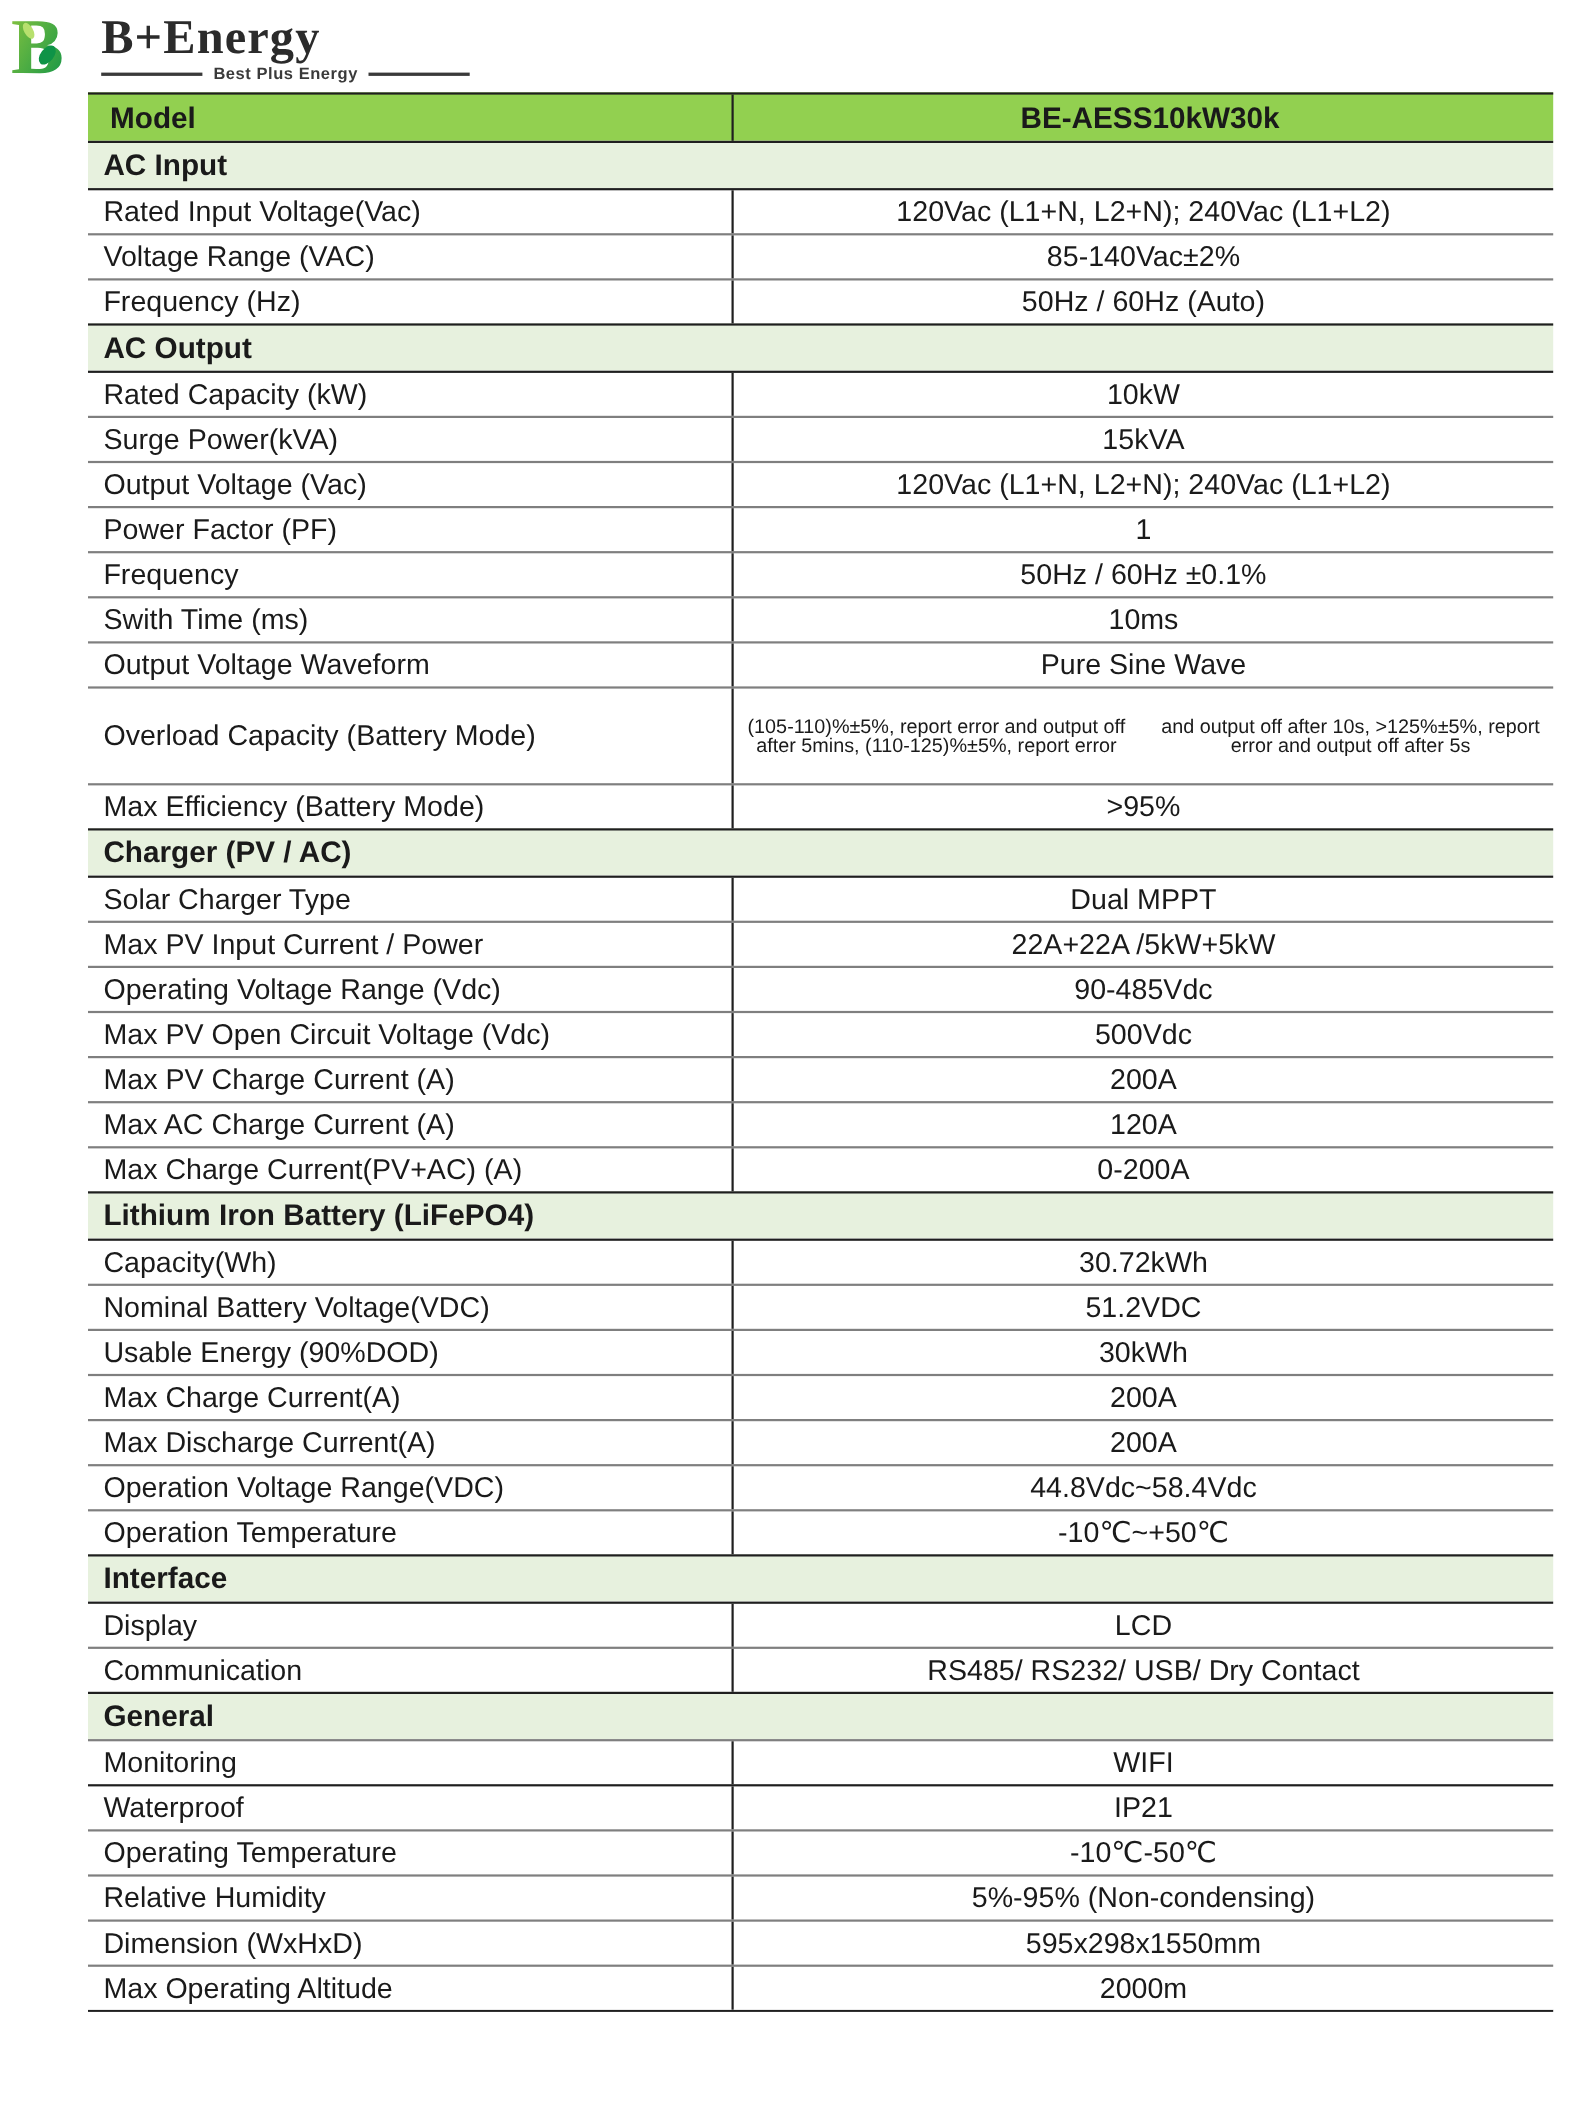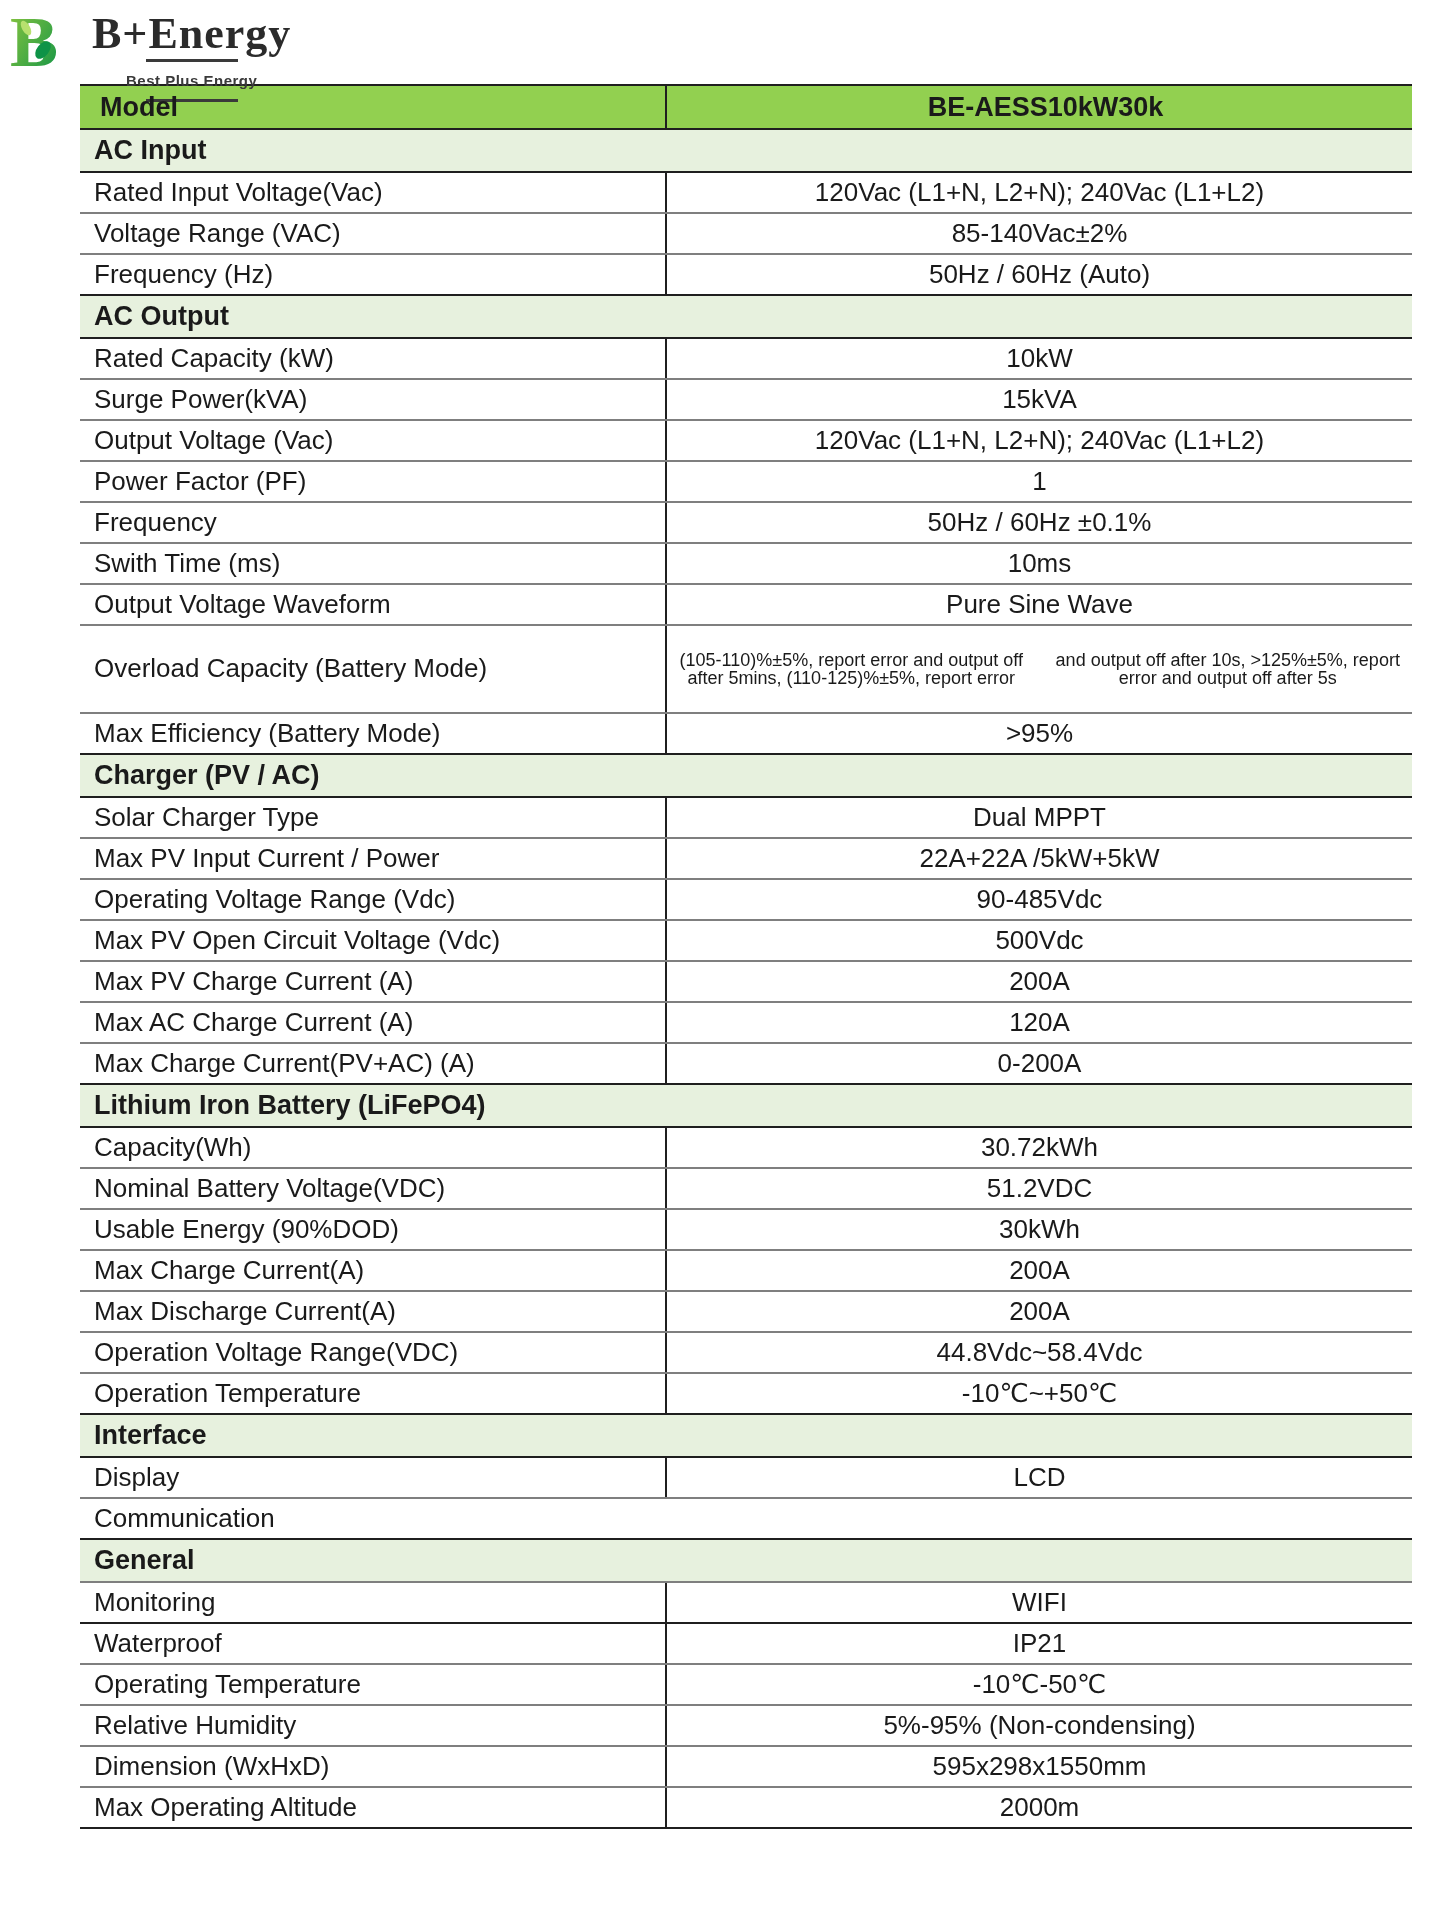--- a/index.html
+++ b/index.html
@@ -16,21 +16,21 @@
     font-family:"Liberation Sans","DejaVu Sans",sans-serif;color:var(--text);
   }
   
   .logo{display:flex;align-items:flex-start;gap:12px;padding:6px 0 0 10px;height:84px;}
   .logo-mark{flex:0 0 auto;}
   .logo-textblock{display:flex;flex-direction:column;margin-top:6px;}
   .logo-name{
     font-family:"Liberation Serif","DejaVu Serif",serif;font-weight:bold;
     font-size:44px;line-height:1.0;color:#2b2b2b;letter-spacing:1px;
   }
-  .logo-tagline{display:flex;align-items:center;gap:10px;margin-top:3px;flex-direction:column;}
+  .logo-tagline{display:flex;align-items:center;gap:10px;margin-top:3px;}
   .logo-tagline .rule{height:3px;width:92px;background:#3a3a3a;}
   .logo-tagline .tagline-text{
     font-size:15px;font-weight:bold;color:#3a3a3a;letter-spacing:0.5px;white-space:nowrap;
   }
   
   .spec-table{
     margin-left:80px;width:1332px;border-bottom:2px solid var(--dark-line);
   }
   .row{display:flex;align-items:stretch;min-height:41px;background:#fff;border-top:2px solid var(--gray-line);}
   .row.dark-top{border-top:2px solid var(--dark-line);}
@@ -204,20 +204,21 @@
       </div>
       <div class="row section-row">
         <div class="section-title">Interface</div>
       </div>
       <div class="row dark-top">
         <div class="cell label">Display</div>
         <div class="cell value">LCD</div>
       </div>
       <div class="row">
         <div class="cell label">Communication</div>
+        <div class="cell value">RS485/ RS232/ USB/ Dry Contact</div>
       </div>
       <div class="row section-row">
         <div class="section-title">General</div>
       </div>
       <div class="row">
         <div class="cell label">Monitoring</div>
         <div class="cell value">WIFI</div>
       </div>
       <div class="row dark-top">
         <div class="cell label">Waterproof</div>

